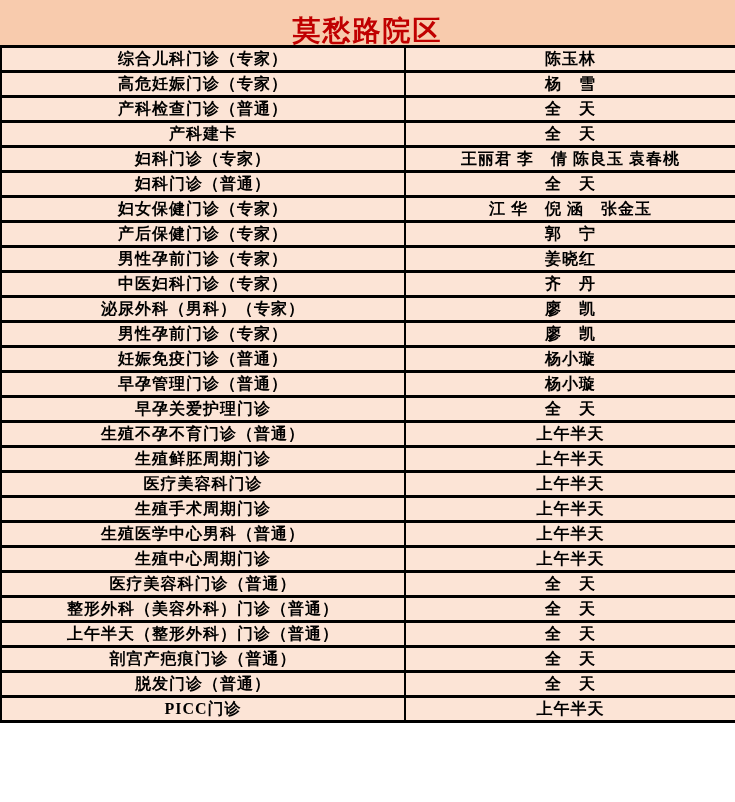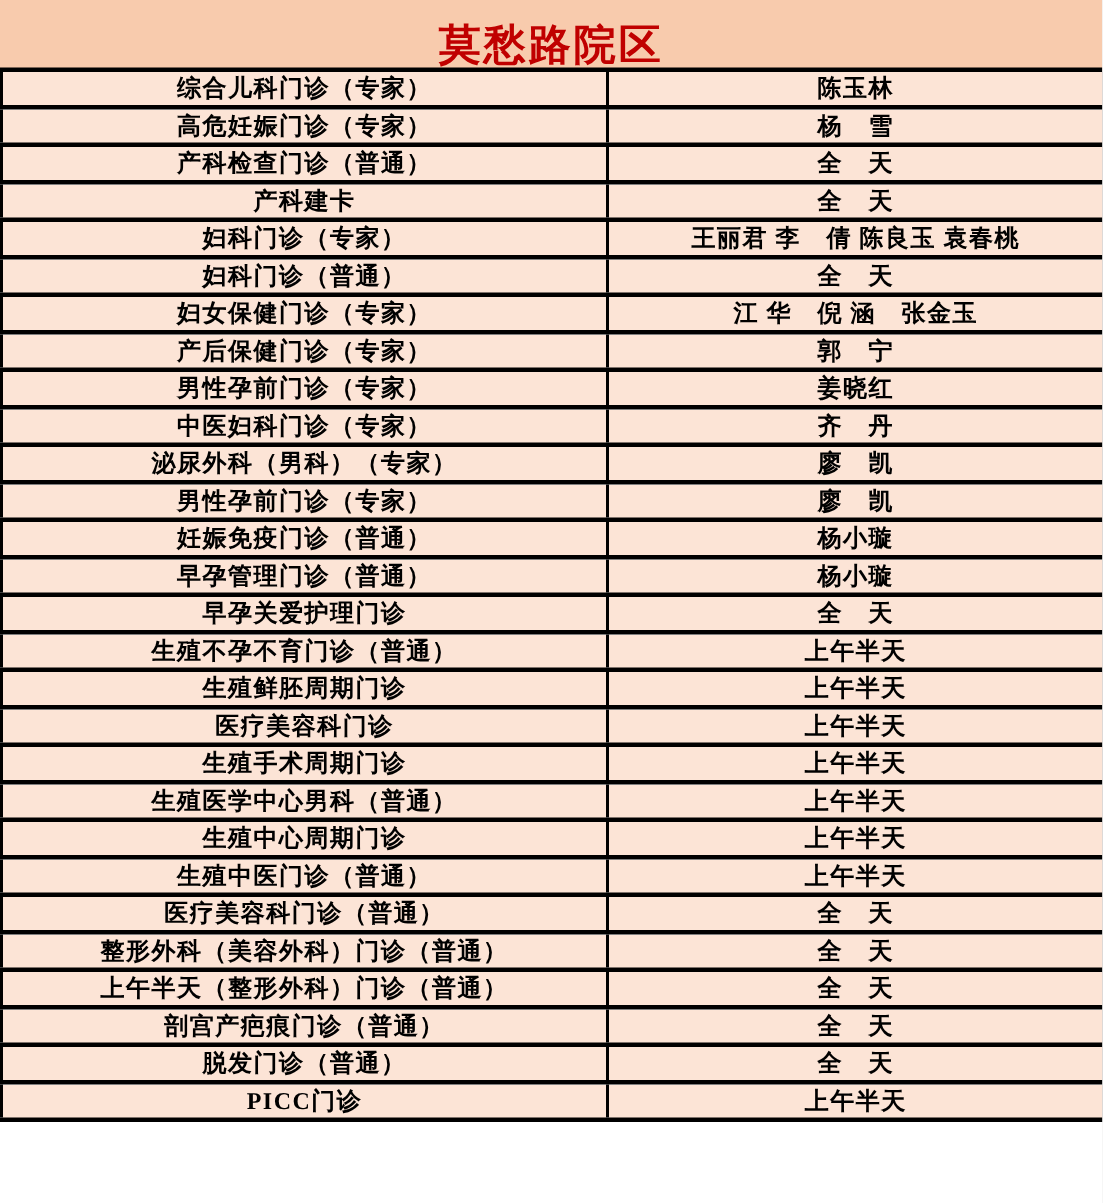--- a/index.html
+++ b/index.html
@@ -149,24 +149,20 @@
         </tr>
         <tr>
           <td>生殖医学中心男科（普通）</td>
           <td>上午半天</td>
         </tr>
         <tr>
           <td>生殖中心周期门诊</td>
           <td>上午半天</td>
         </tr>
         <tr>
-          <td>生殖中医门诊（普通）</td>
-          <td>上午半天</td>
-        </tr>
-        <tr>
           <td>医疗美容科门诊（普通）</td>
           <td>全　天</td>
         </tr>
         <tr>
           <td>整形外科（美容外科）门诊（普通）</td>
           <td>全　天</td>
         </tr>
         <tr>
           <td>上午半天（整形外科）门诊（普通）</td>
           <td>全　天</td>

